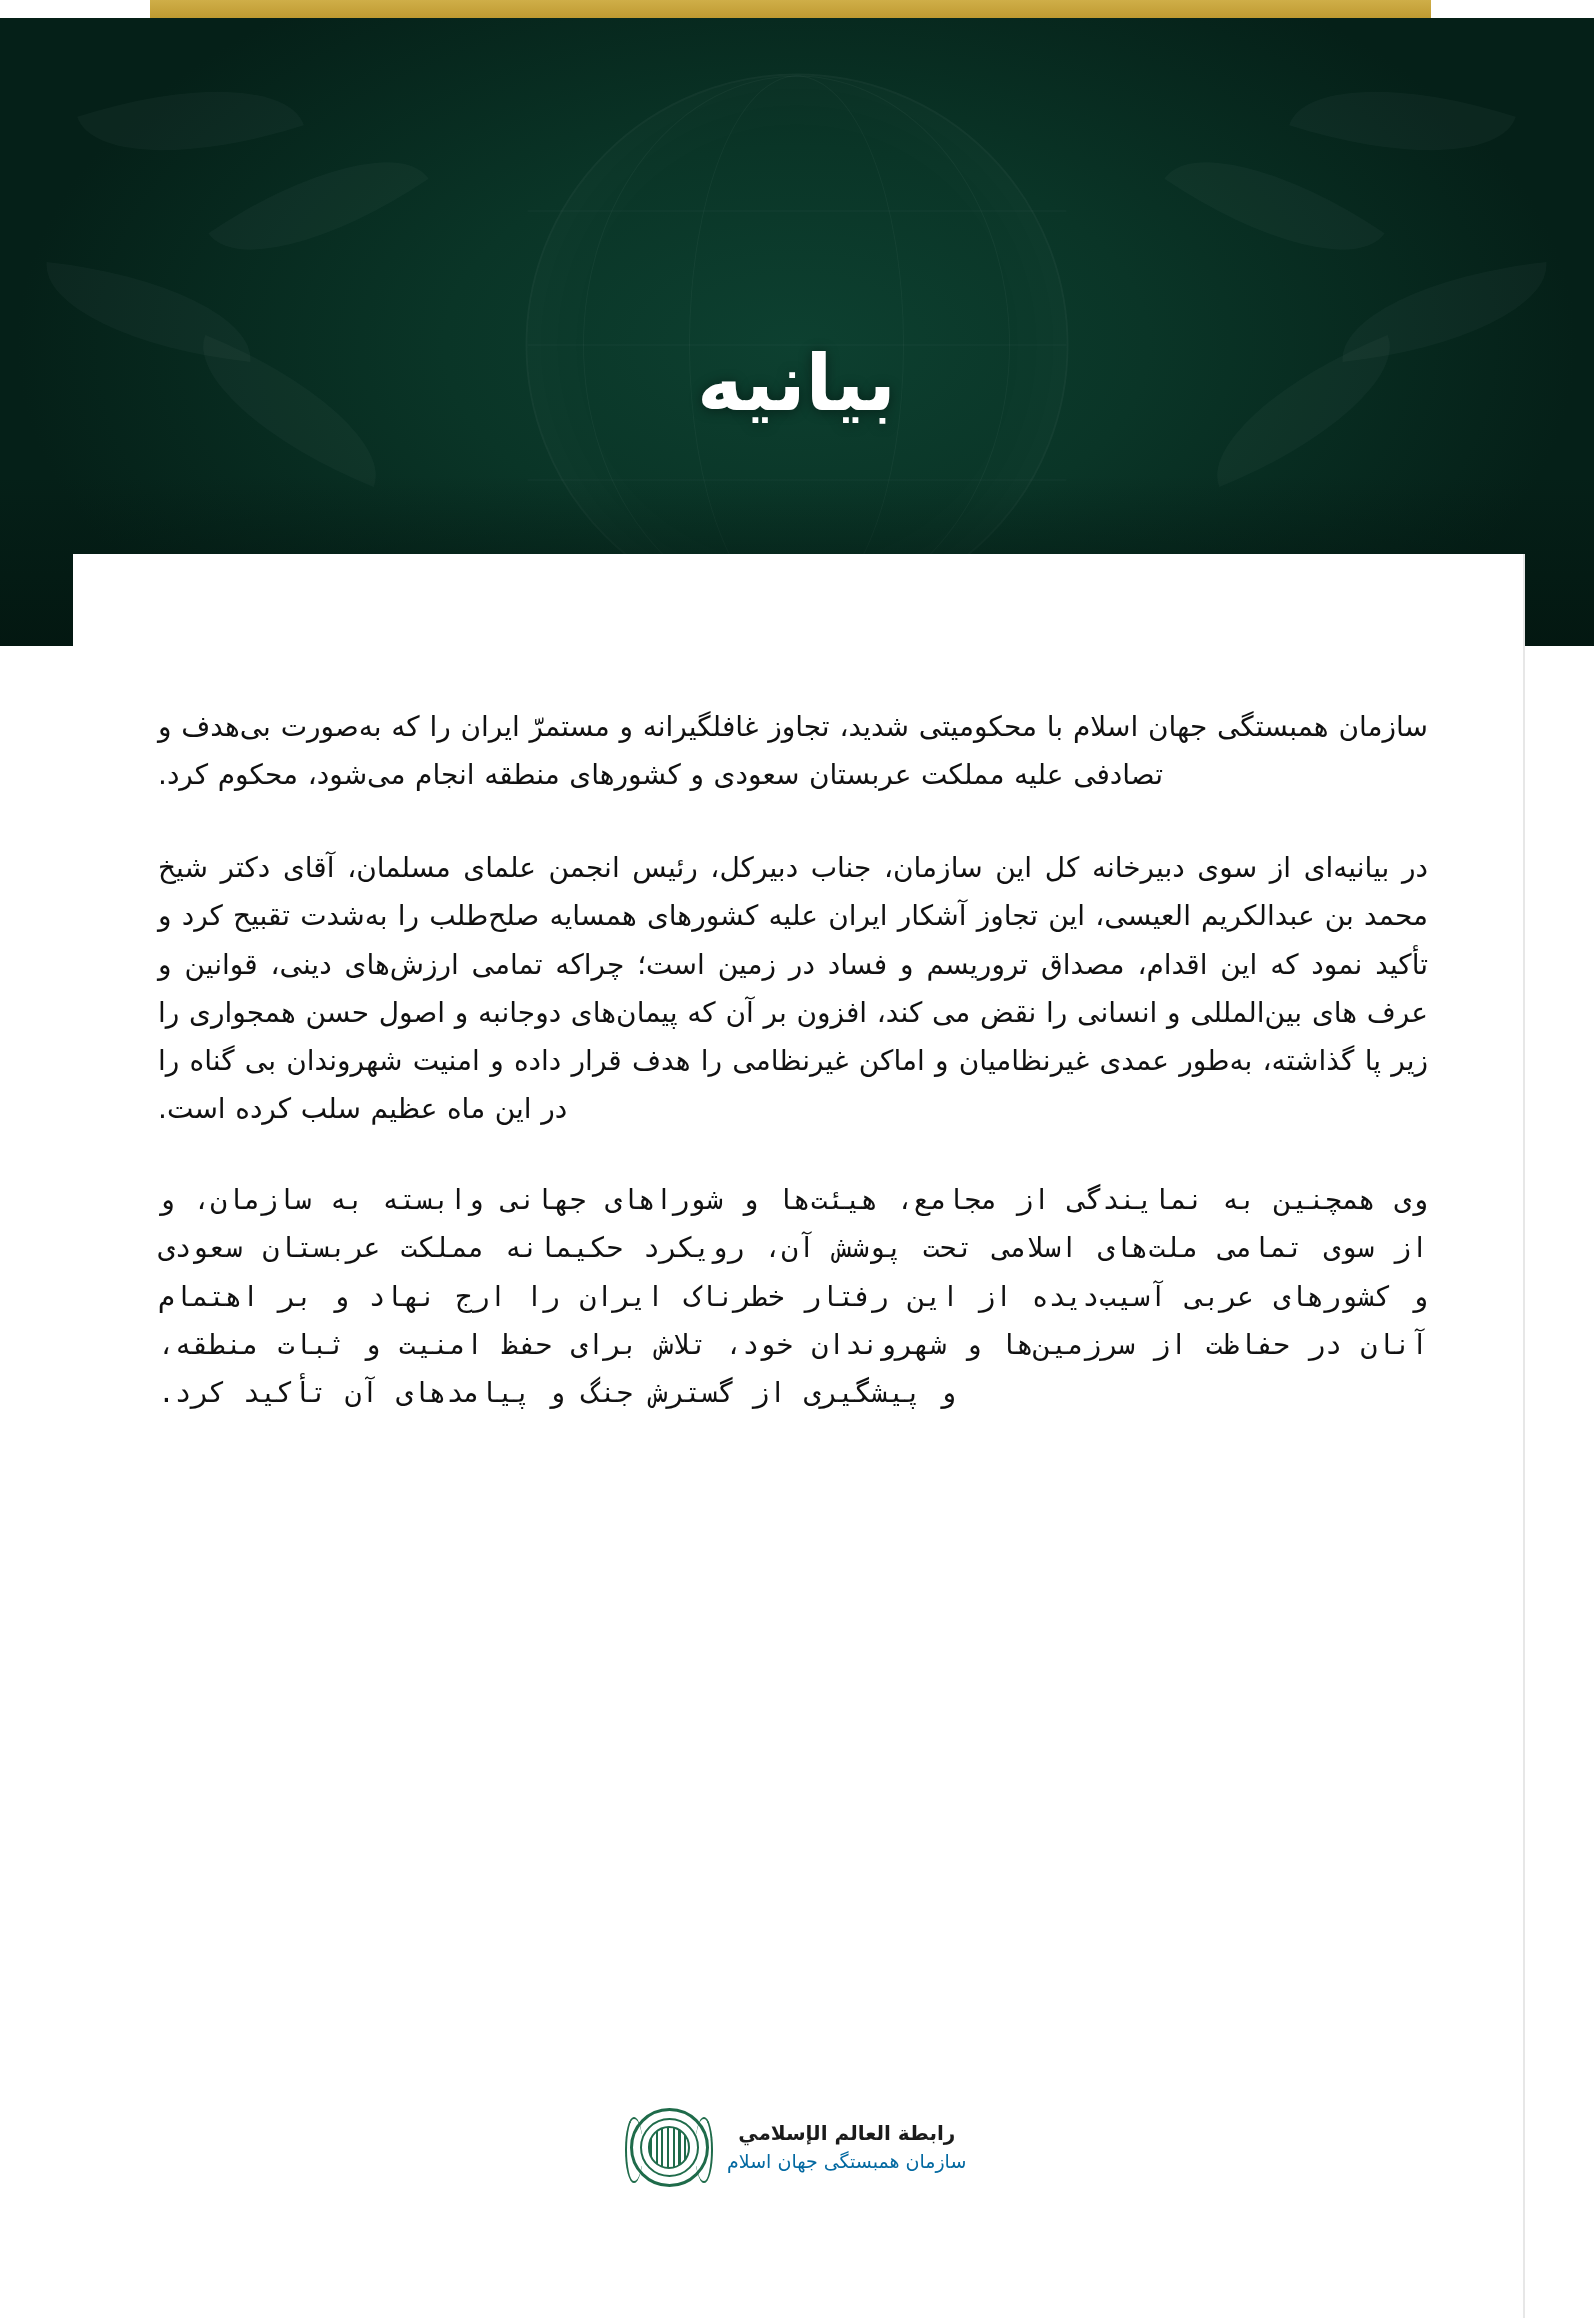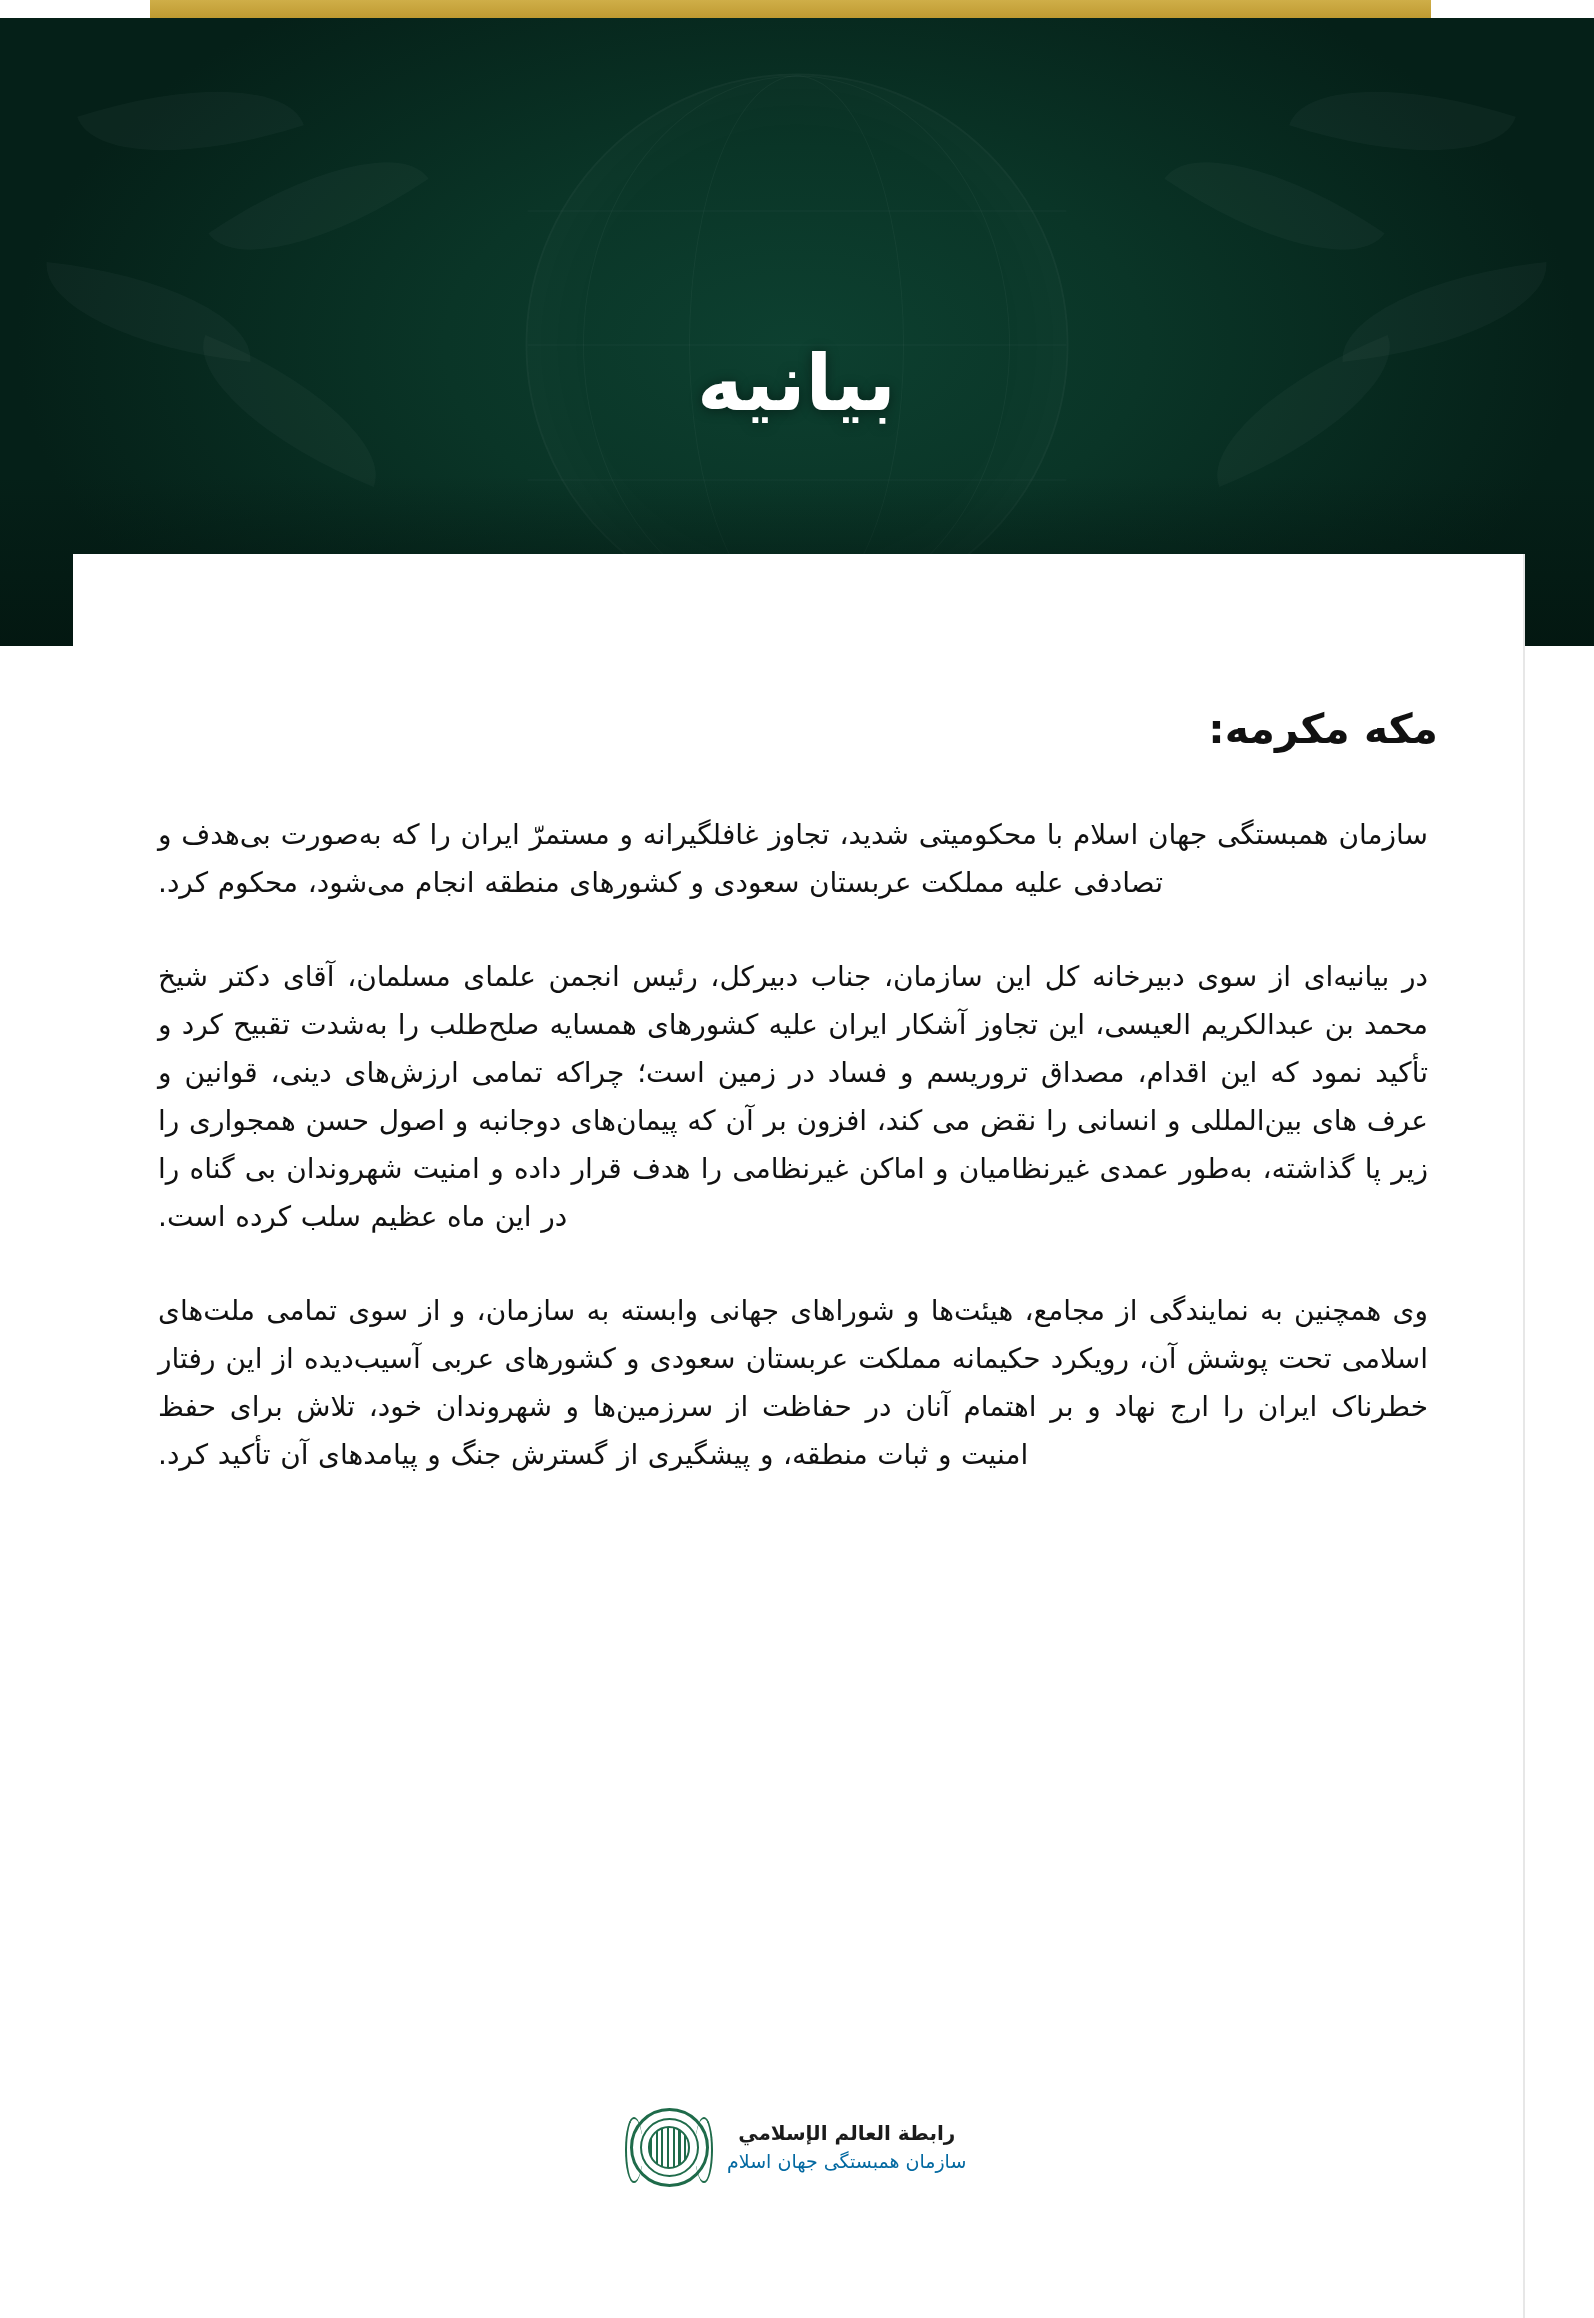--- a/index.html
+++ b/index.html
@@ -137,21 +137,21 @@
   p.para {
     font-size: 28px;
     line-height: 1.72;
     color: #111111;
     text-align: justify;
     text-align-last: left;
     margin: 0 10px 45px 0;
     letter-spacing: 0;
     word-spacing: 0.7px;
   }
-  p.para:last-child { margin-bottom: 0; }
+  p.para:last-child { margin-bottom: 0; font-family: Liberation Mono, monospace; }
 
   
   .footer {
     position: absolute;
     left: 0;
     right: 0;
     bottom: 131px;
     display: flex;
     flex-direction: row-reverse;
     align-items: center;
@@ -236,21 +236,20 @@
     </div>
 
     <div class="bottom-fade"></div>
 
     <div class="header-title">بیانیه</div>
   </div>
 
   <div class="sheet">
     <div class="content">
 
-      <div class="salutation">مکه مکرمه:</div>
 
       <p class="para">سازمان همبستگی جهان اسلام با محکومیتی شدید، تجاوز غافلگیرانه و مستمرّ ایران را که به‌صورت بی‌هدف و تصادفی علیه مملکت عربستان سعودی و کشورهای منطقه انجام می‌شود، محکوم کرد.</p>
 
       <p class="para">در بیانیه‌ای از سوی دبیرخانه کل این سازمان، جناب دبیرکل، رئیس انجمن علمای مسلمان، آقای دکتر شیخ محمد بن عبدالکریم العیسی، این تجاوز آشکار ایران علیه کشورهای همسایه صلح‌طلب را به‌شدت تقبیح کرد و تأکید نمود که این اقدام، مصداق تروریسم و فساد در زمین است؛ چراکه تمامی ارزش‌های دینی، قوانین و عرف های بین‌المللی و انسانی را نقض می کند، افزون بر آن که پیمان‌های دوجانبه و اصول حسن همجواری را زیر پا گذاشته، به‌طور عمدی غیرنظامیان و اماکن غیرنظامی را هدف قرار داده و امنیت شهروندان بی گناه را در این ماه عظیم سلب کرده است.</p>
 
       <p class="para">وی همچنین به نمایندگی از مجامع، هیئت‌ها و شوراهای جهانی وابسته به سازمان، و از سوی تمامی ملت‌های اسلامی تحت پوشش آن، رویکرد حکیمانه مملکت عربستان سعودی و کشورهای عربی آسیب‌دیده از این رفتار خطرناک ایران را ارج نهاد و بر اهتمام آنان در حفاظت از سرزمین‌ها و شهروندان خود، تلاش برای حفظ امنیت و ثبات منطقه، و پیشگیری از گسترش جنگ و پیامدهای آن تأکید کرد.</p>
     </div>
 
     <div class="footer">
       <div class="emblem">

